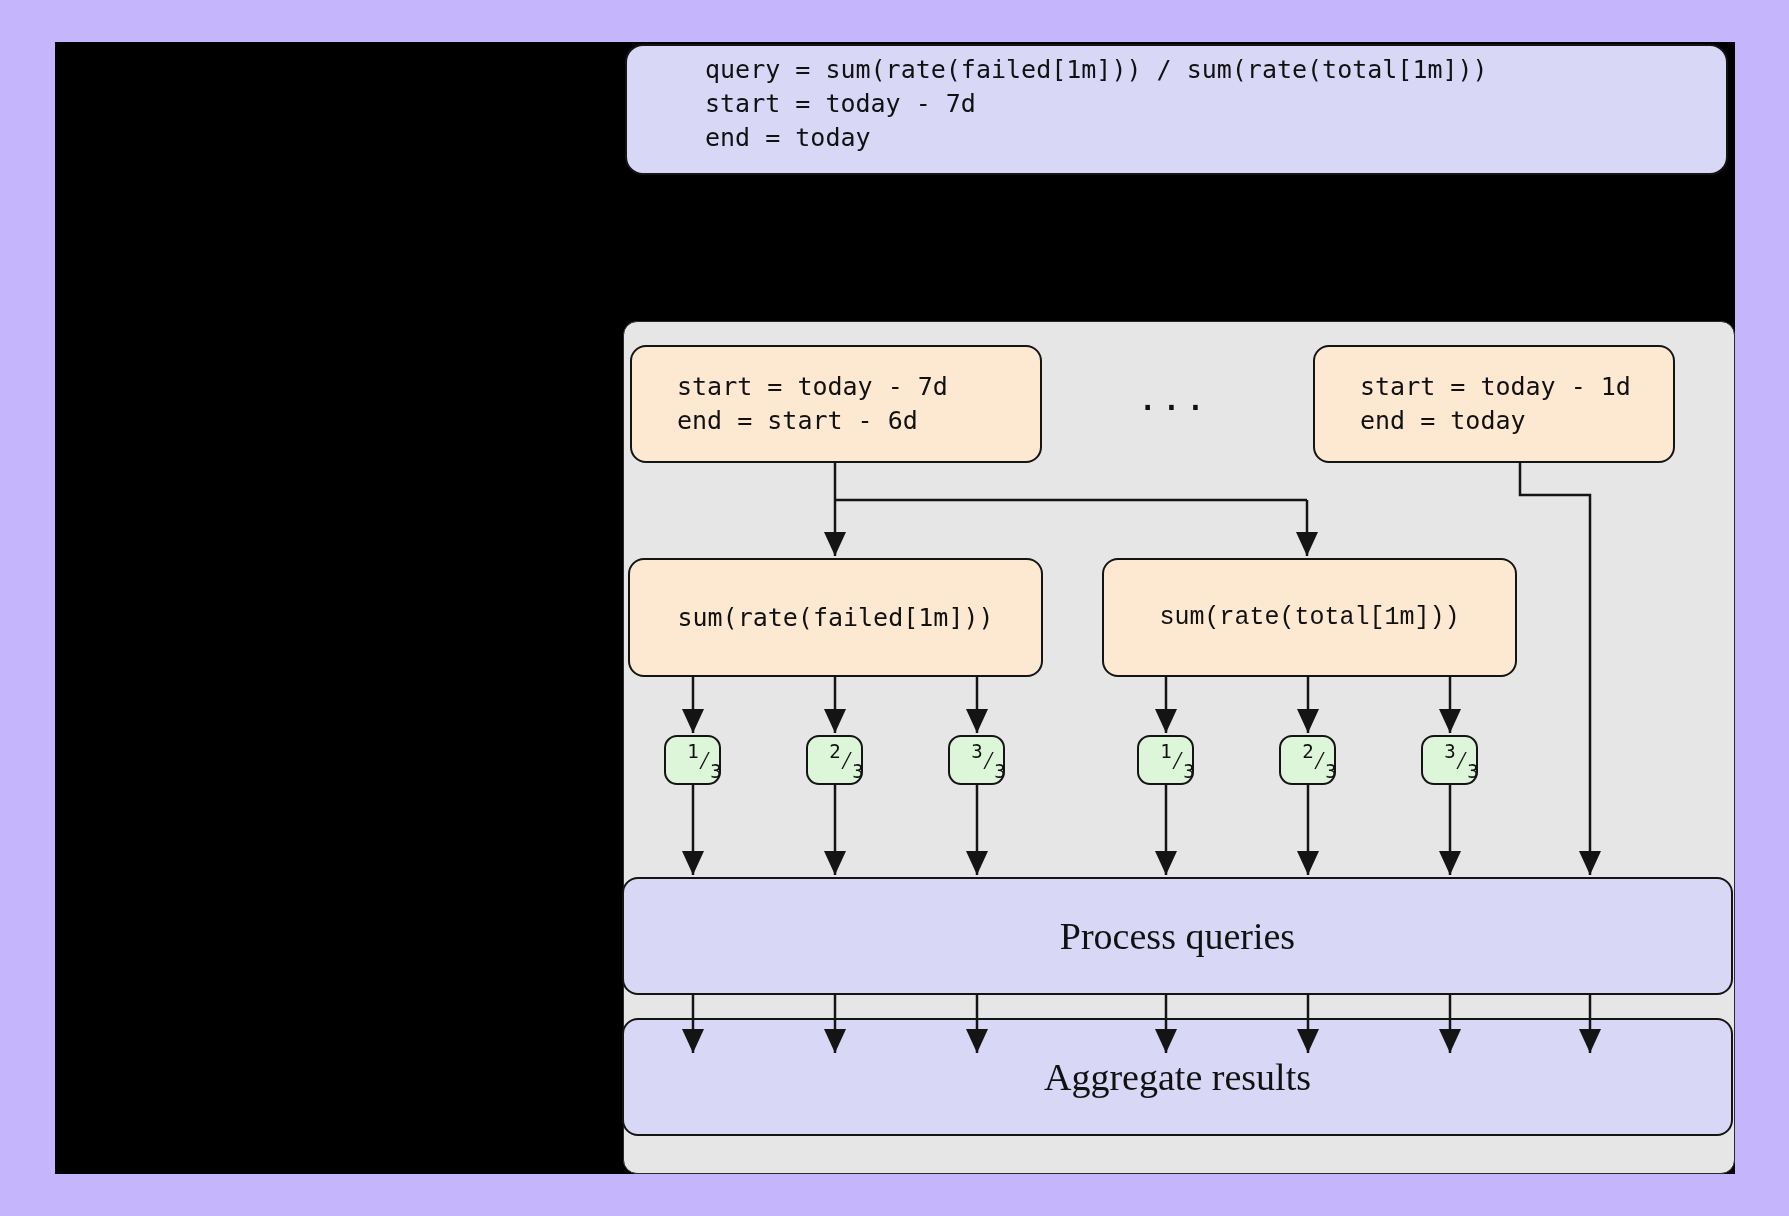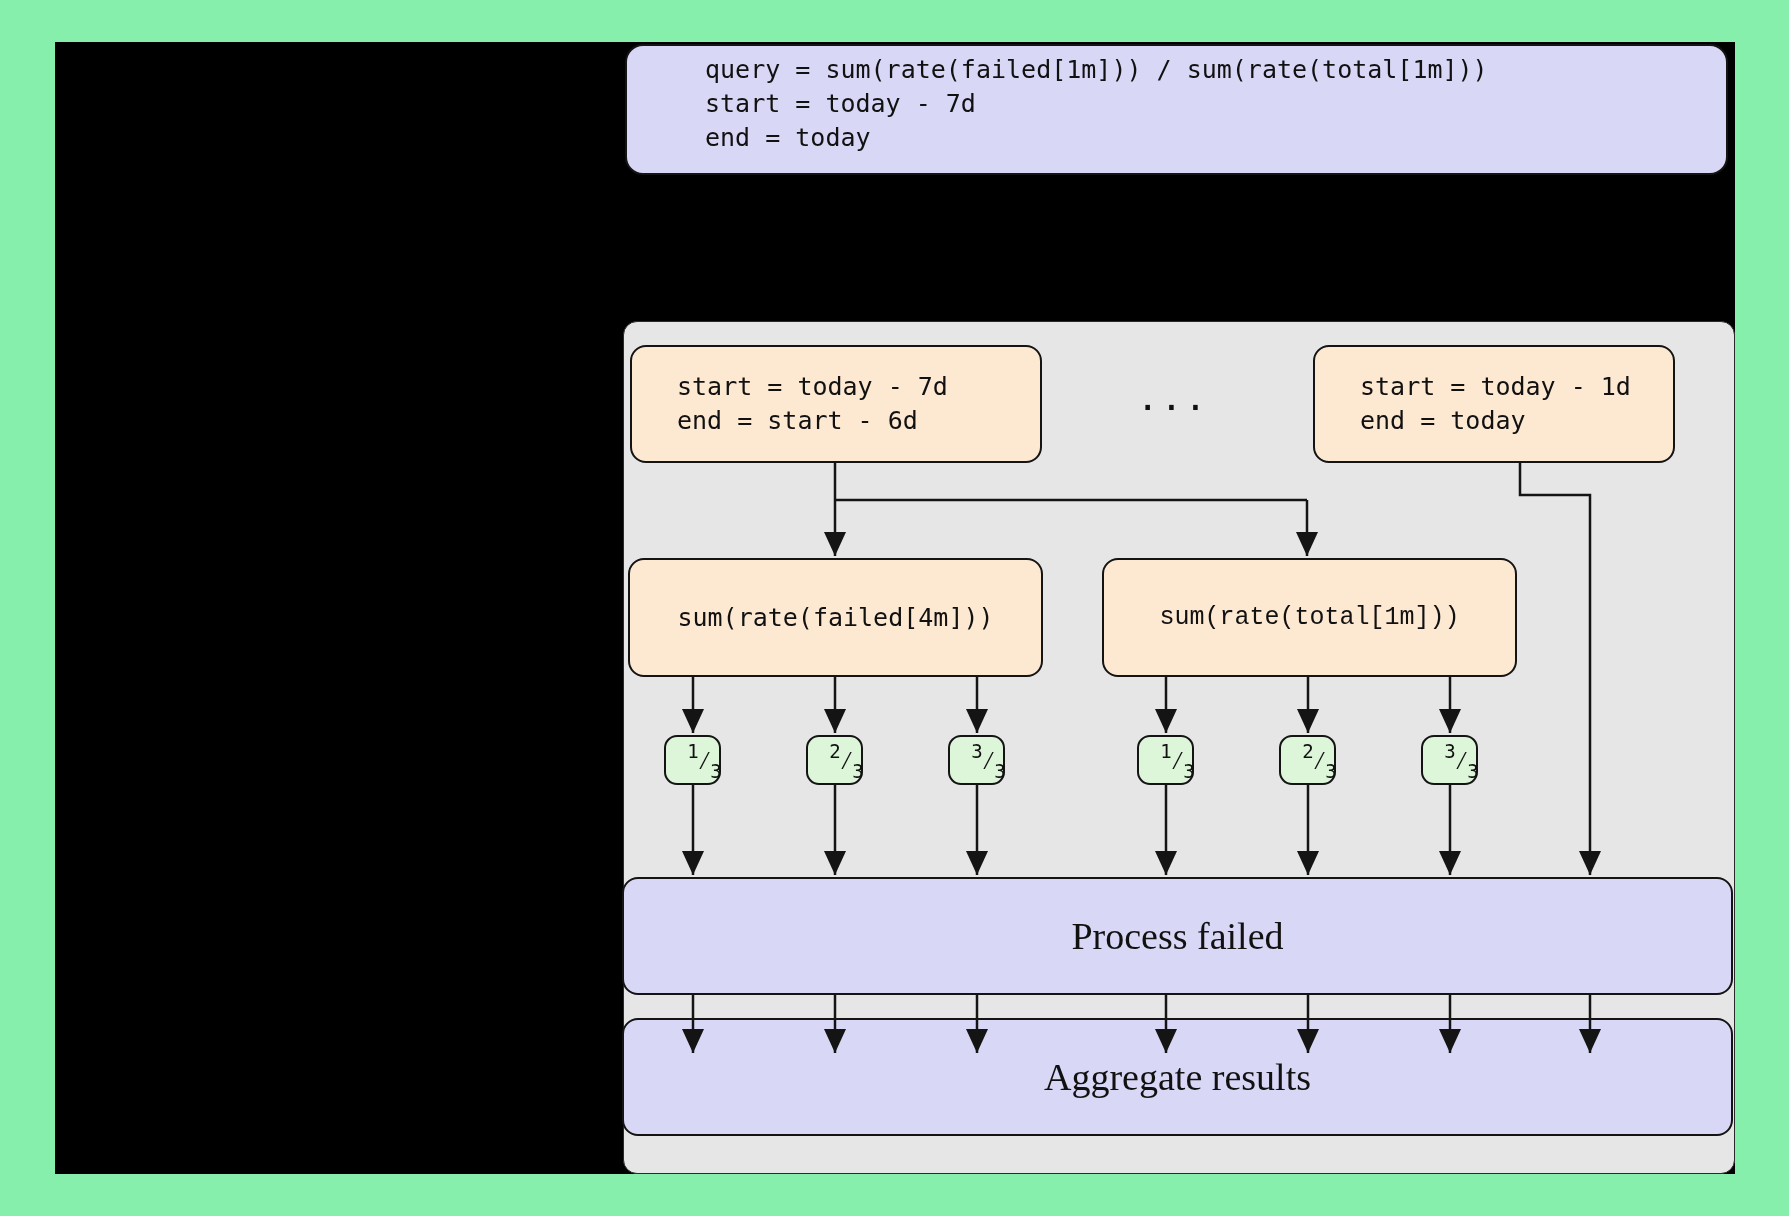--- a/index.html
+++ b/index.html
@@ -1,17 +1,17 @@
 <!DOCTYPE html>
 <html><head>
 <meta charset="utf-8">
 <style>
   html,body{margin:0;padding:0;background:#ffffff;}
   #stage{
-    position:relative;width:1789px;height:1216px;background:#86efac;overflow:hidden;
+    position:relative;width:1789px;height:1216px;background:#c4b5fd;overflow:hidden;
     font-family:"DejaVu Sans Mono","Liberation Mono",monospace;color:#111;
   }
   
   #slide{position:absolute;left:55px;top:42px;width:1680px;height:1132px;background:#000;}
   
   #code-box{
     position:absolute;left:625px;top:44px;width:1103px;height:131px;
     background:#d8d7f6;border:2px solid #141414;border-radius:18px;box-sizing:border-box;
     padding:7px 0 0 78px;
   }
@@ -80,21 +80,21 @@
   </div>
 
   <div id="ellipsis">...</div>
 
   <div id="range-box-2" class="node range-box">
     <div class="code-line">start = today - 1d</div>
     <div class="code-line">end = today</div>
   </div>
 
   <div id="sum-box-1" class="node sum-box">
-    <div class="code-line">sum(rate(failed[4m]))</div>
+    <div class="code-line">sum(rate(failed[1m]))</div>
   </div>
 
   <div id="sum-box-2" class="node sum-box">
     <div class="code-line">sum(rate(total[1m]))</div>
   </div>
 
   <div id="shard-0" class="shard">
       <span><sup>1</sup><span class="frac-slash">⁄</span><sub>3</sub></span>
     </div>
   <div id="shard-1" class="shard">
@@ -107,21 +107,21 @@
       <span><sup>1</sup><span class="frac-slash">⁄</span><sub>3</sub></span>
     </div>
   <div id="shard-4" class="shard">
       <span><sup>2</sup><span class="frac-slash">⁄</span><sub>3</sub></span>
     </div>
   <div id="shard-5" class="shard">
       <span><sup>3</sup><span class="frac-slash">⁄</span><sub>3</sub></span>
     </div>
 
   <div id="process-bar" class="stage-bar">
-    <span>Process failed</span>
+    <span>Process queries</span>
   </div>
 
   <div id="aggregate-bar" class="stage-bar">
     <span>Aggregate results</span>
   </div>
 
   <svg id="wires" viewBox="0 0 1789 1216" xmlns="http://www.w3.org/2000/svg">
       <polyline points="835,463 835,556" fill="none" stroke="#141414" stroke-width="2.5"></polyline>
       <polygon points="835,556 824,532 846,532" fill="#141414"></polygon>
       <polyline points="835,500 1307,500" fill="none" stroke="#141414" stroke-width="2.5"></polyline>

